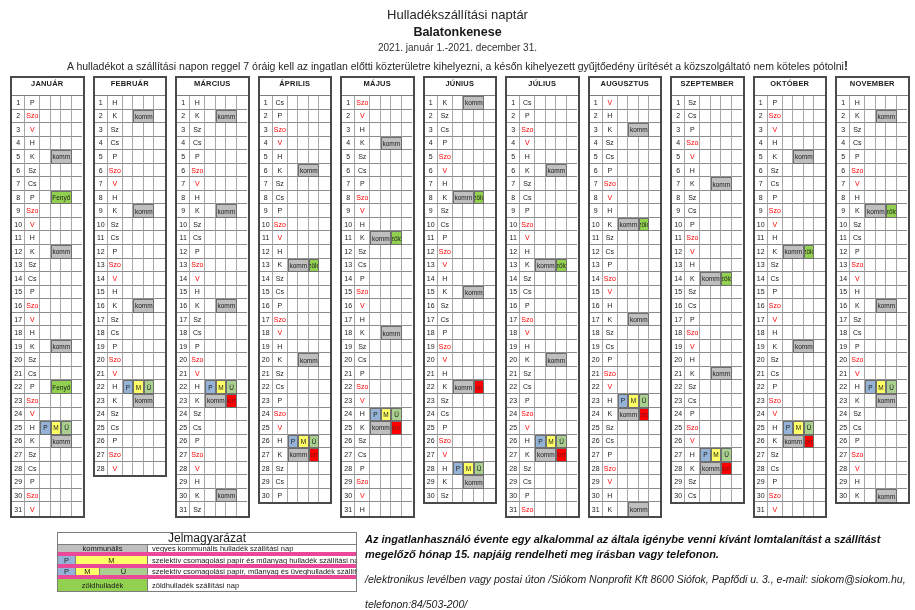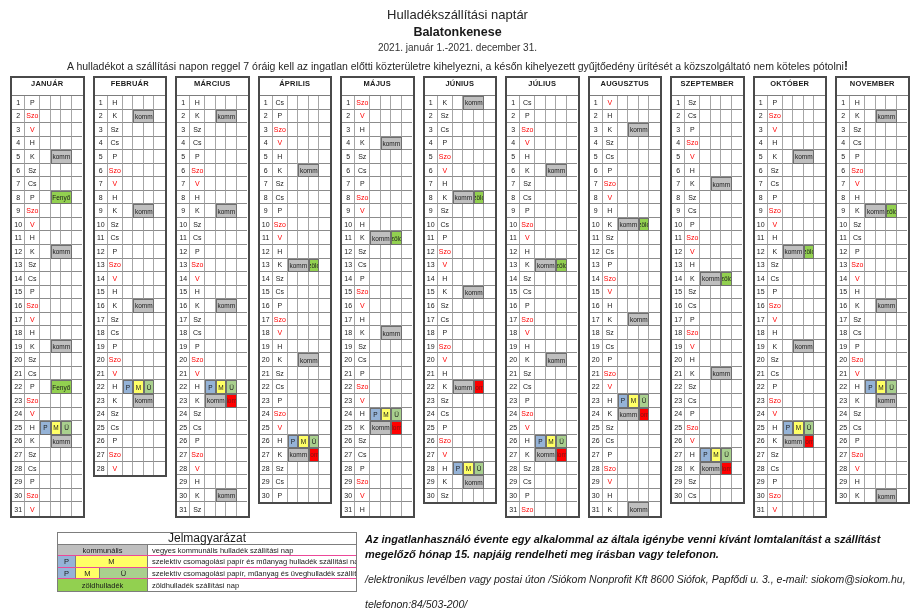--- a/index.html
+++ b/index.html
@@ -38,21 +38,21 @@
   .ev.fenyo { background: var(--fenyo); }
   .ev.lom   { background: var(--lom); color: var(--lomtext); }
   .ev.p { background: var(--pbg); }
   .ev.m { background: var(--mbg); }
   .ev.u { background: var(--ubg); }
   
   .bottom { display:flex; margin:14px 0 0 57px; align-items:flex-start; }
   .legend { width:300px; border:1px solid #7d7d7d; flex:0 0 300px; }
   .lg-title { height:12px; line-height:11px; text-align:center; font-size:12px;
               border-bottom:1px solid #7d7d7d; }
-  .lg-row { display:flex; height:11.5px; border-bottom:1px solid #ec4899; }
+  .lg-row { display:flex; height:11.5px; border-bottom:4px solid #ec4899; }
   .lg-row:last-child { border-bottom:none;justify-content:flex-end; }
   .lg-samples { width:90px; flex:0 0 90px; display:flex; border-right:1px solid #7d7d7d; }
   .lg-cell { font-size:7.5px; display:flex; align-items:center; justify-content:center;
              border-right:1px solid #7d7d7d; overflow:hidden; white-space:nowrap; }
   .lg-cell:last-child { border-right:none; }
   .lg-desc { flex:1; font-size:7.5px; display:flex; align-items:center; padding-left:4px;
              overflow:hidden; white-space:nowrap; }
   .lg-komm { background: var(--komm); }
   .lg-zold { background: var(--zold); }
   .lg-p { background: var(--pbg); }

